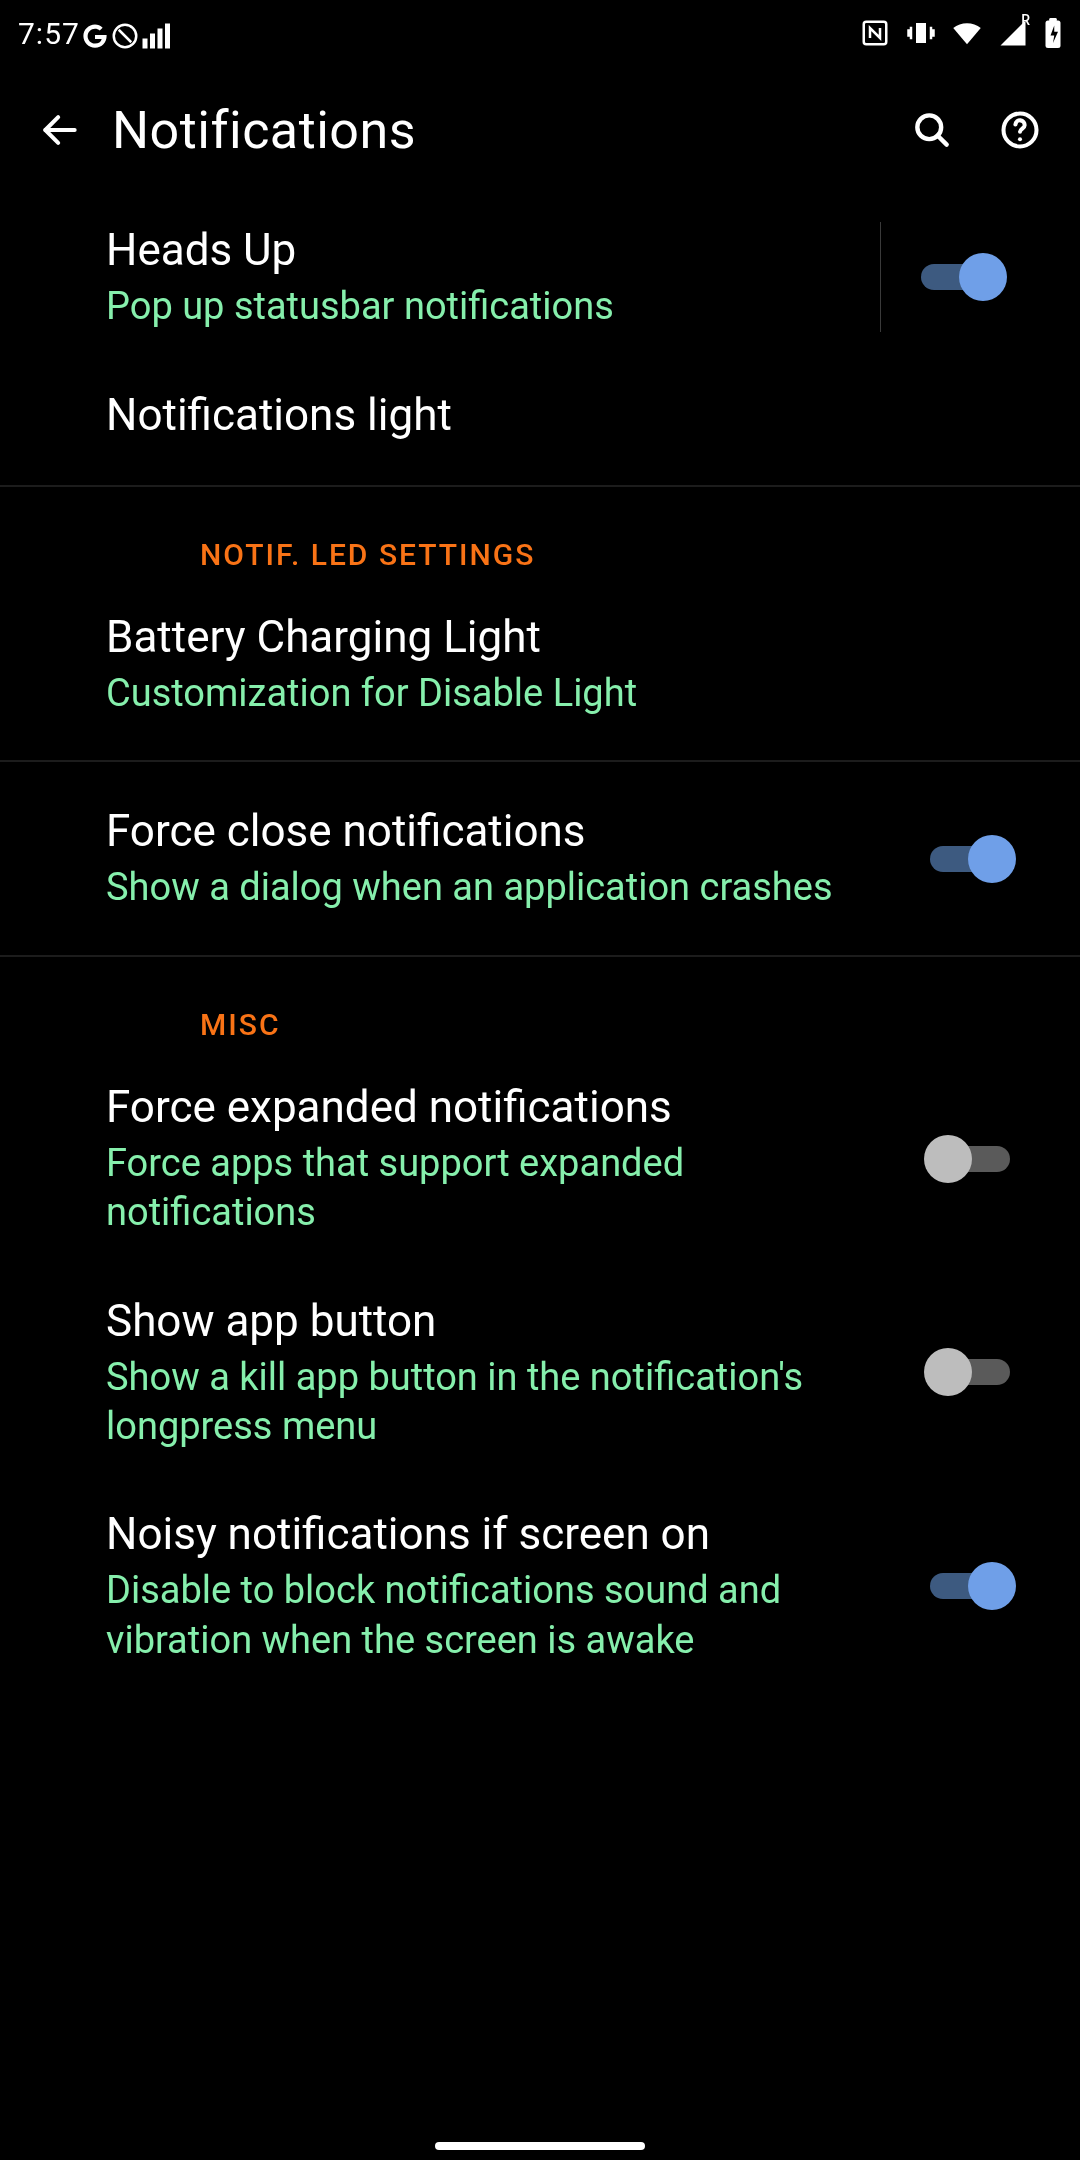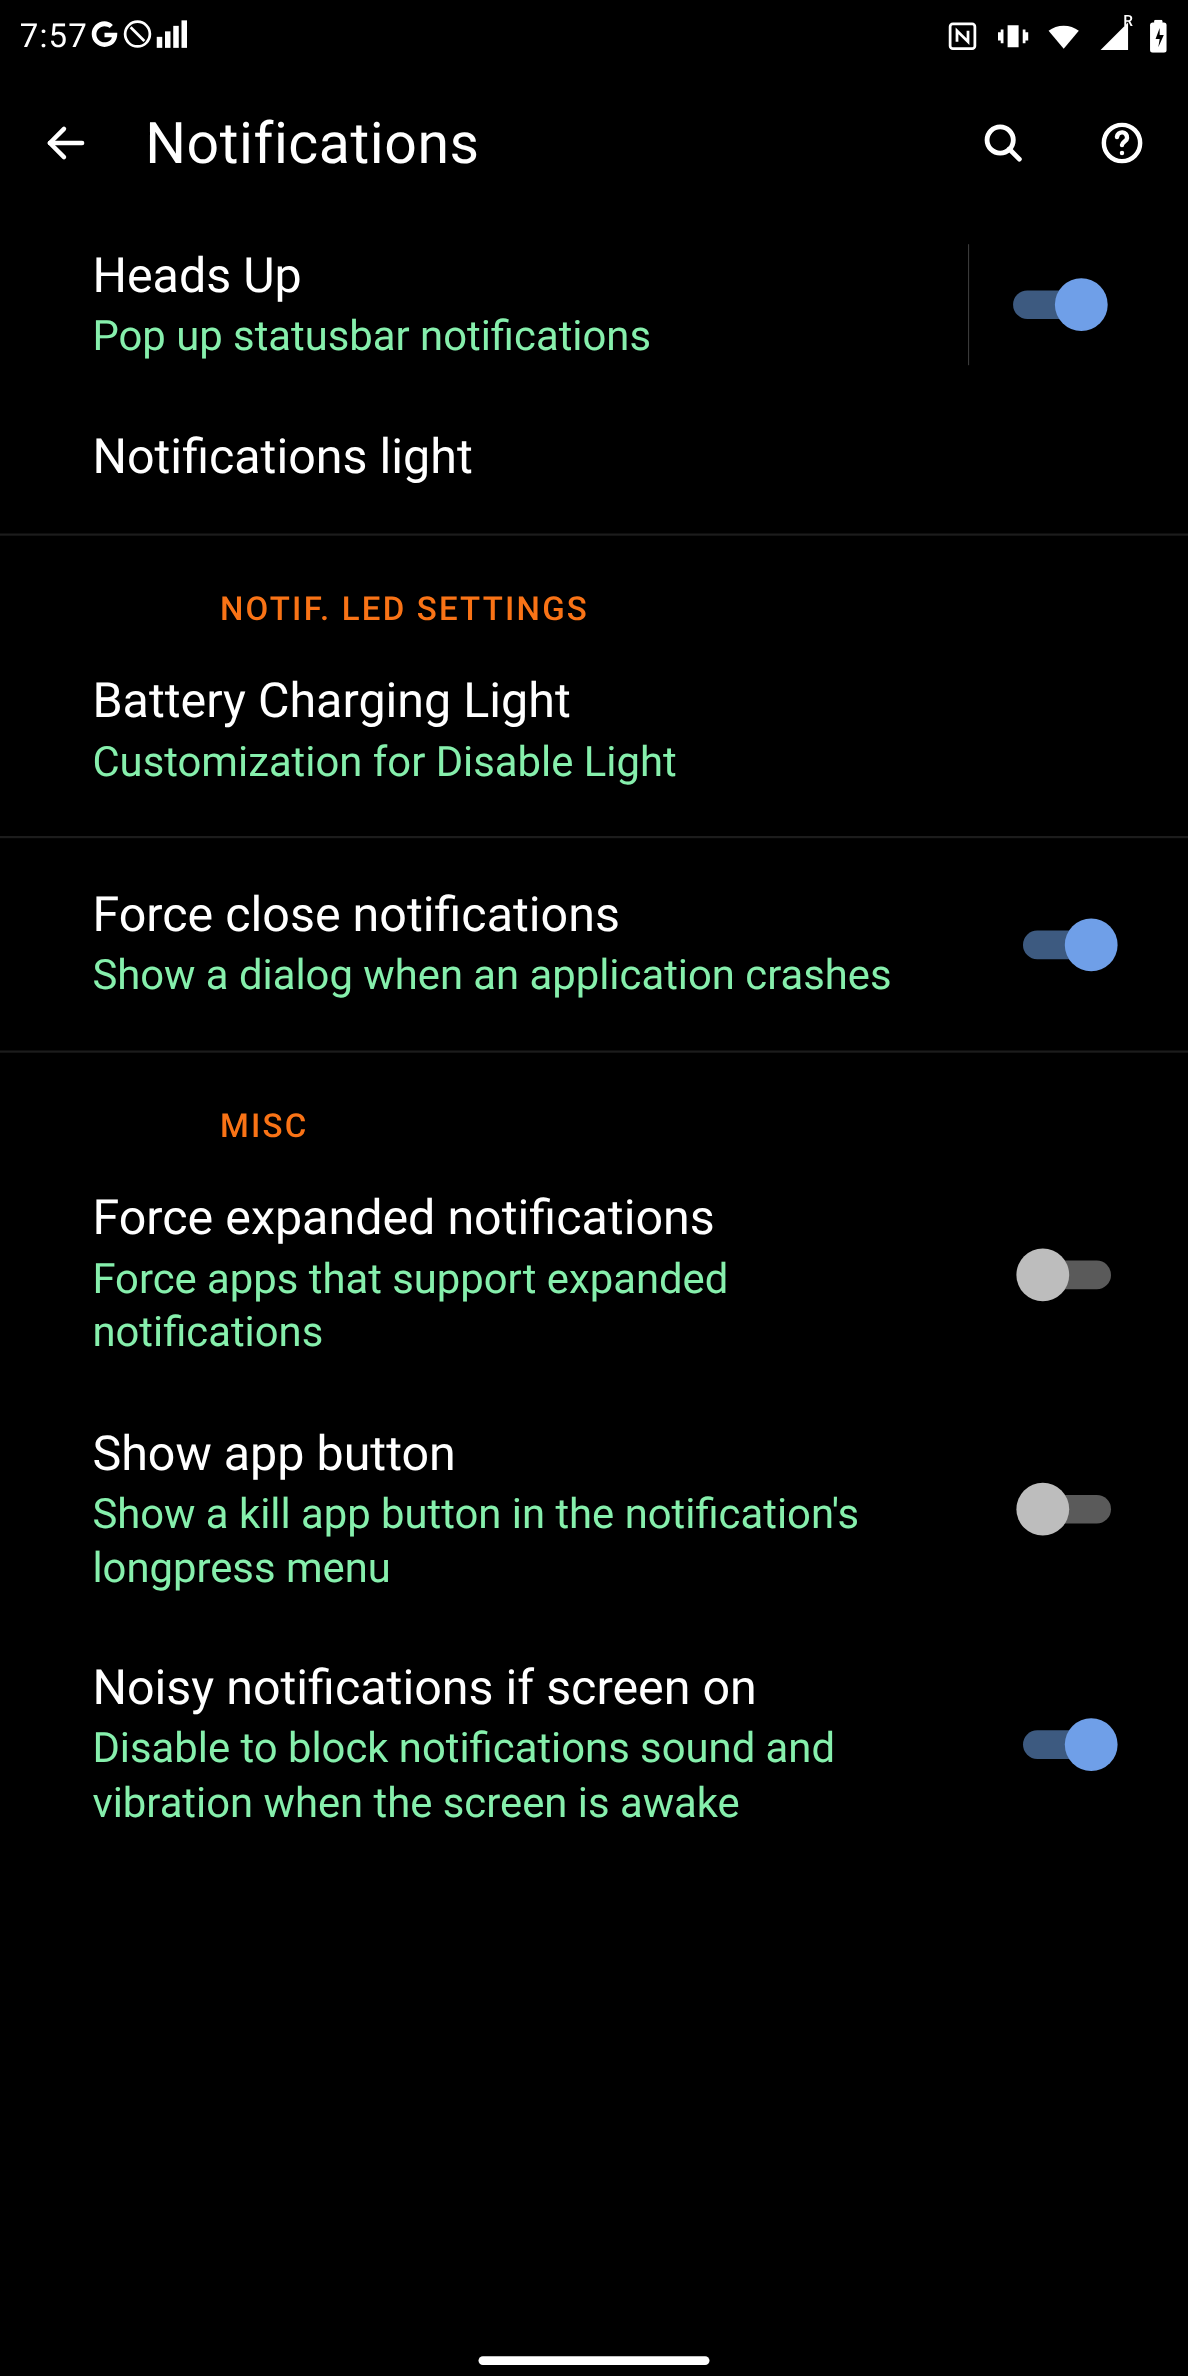--- a/index.html
+++ b/index.html
@@ -1,34 +1,34 @@
 <!DOCTYPE html>
 <html><head>
 <meta charset="utf-8">
 <style>
   * { margin:0; padding:0; box-sizing:border-box; font-family: Roboto, "Segoe UI", Arial, sans-serif; -webkit-font-smoothing:antialiased; }
   html,body { width:1080px; height:2160px; background:#000; color:#fff; overflow:hidden; }
   .root { width:1080px; height:2160px; position:relative; display:flex; flex-direction:column; }
 
   
   .status-bar { height:66px; display:flex; align-items:center; padding:0 18px; font-size:30px; font-weight:400; color:#fff; }
-  .status-left { display:flex; align-items:flex-start; }
+  .status-left { display:flex; align-items:flex-end; }
   .status-left span { font-size:30px; letter-spacing:1px; }
   .status-right { margin-left:auto; display:flex; align-items:center; gap:16px; }
   .sicon { display:inline-flex; align-items:center; justify-content:center; }
 
   
-  .app-bar { height:128px; display:flex; align-items:center; padding:0 24px 0 24px; gap:36px; }
+  .app-bar { height:128px; display:flex; align-items:center; padding:0 24px 0 24px; gap:16px; }
   .app-bar .action { width:72px; height:72px; display:flex; align-items:center; justify-content:center; border-radius:50%; }
   .app-bar .title { font-size:52px; font-weight:400; letter-spacing:0.5px; }
   .spacer { flex:1; }
 
   
   .list { flex:1; display:flex; flex-direction:column; }
-  .row { display:flex; align-items:center; padding:28px 40px 28px 84px; position:relative; }
+  .row { display:flex; align-items:center; padding:28px 40px 28px 106px; position:relative; }
   .row:not(.no-indent) .texts { min-width:0; flex:1; padding-right:24px; }
   .row .texts { flex:1; padding-right:24px; }
   .row .title { font-size:44px; font-weight:400; line-height:1.25; color:#fff; }
   .row .summary { font-size:38px; color:#86efac; line-height:1.3; margin-top:4px; }
   .row .switch-area { width:140px; display:flex; align-items:center; justify-content:center; }
   .row.with-divider .switch-area { border-left:1px solid #3a3a3a; height:110px; width:160px; margin-left:8px; }
   .category { padding:36px 40px 10px 200px; }
   .category span { font-size:30px; font-weight:500; letter-spacing:2px; color:#f97316; }
   .sep { height:2px; background:#1c1c1c; margin:14px 0; }
 

